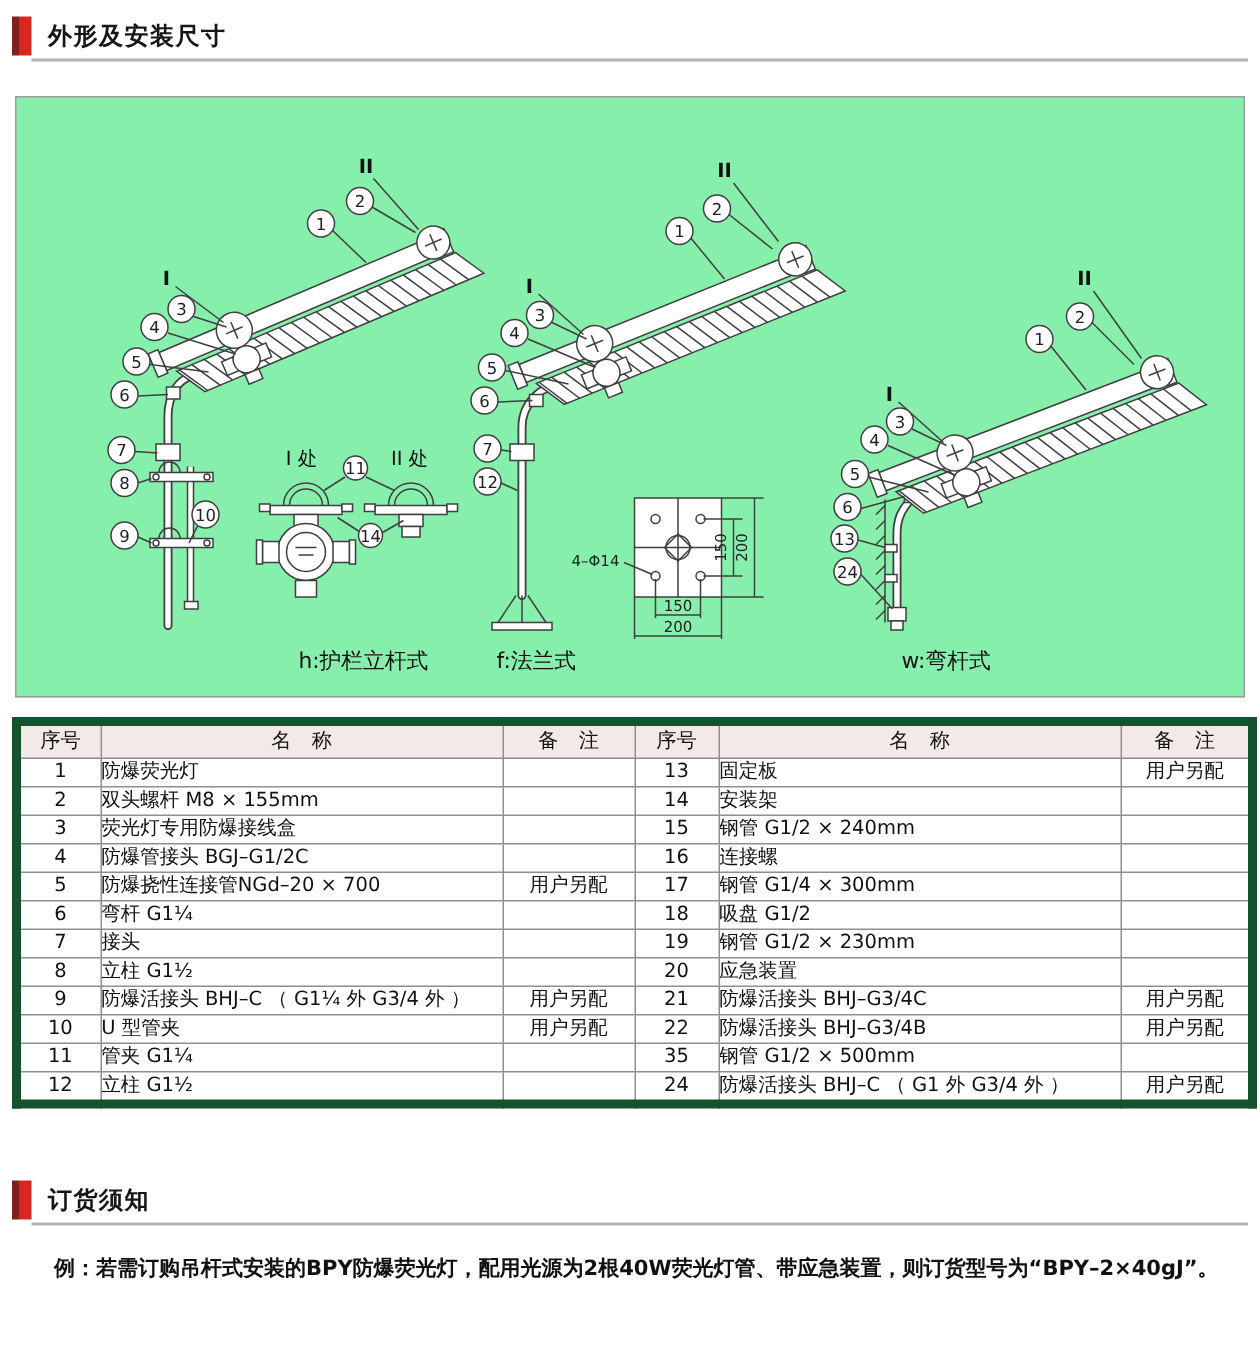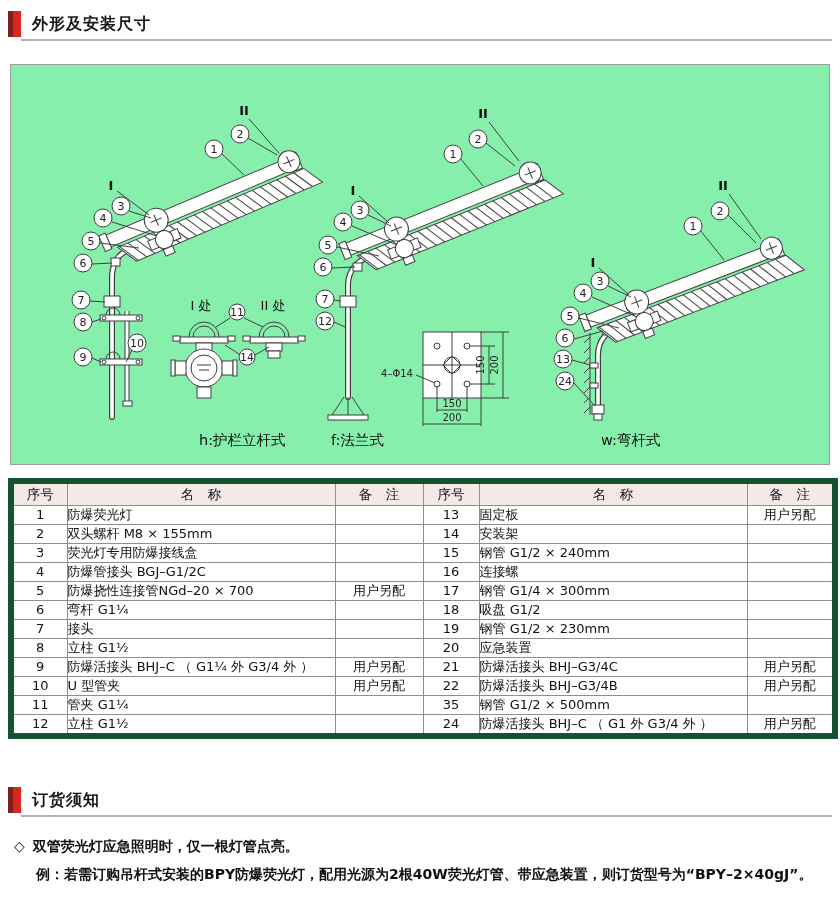--- a/index.html
+++ b/index.html
@@ -498,15 +498,14 @@
 </tbody>
   </table>
 
 <div class="sec" style="top:787px;">
   <div class="bar"></div>
   <div class="t">订货须知</div>
 </div>
 <div class="rule" style="top:815px;left:21px;width:811px;"></div>
 
 <div class="notes">
-  <div class="nline"><span class="glyph">◇</span><span>双管荧光灯应急照明时，仅一根灯管点亮。</span></div>
   <div class="nline example">例：若需订购吊杆式安装的BPY防爆荧光灯，配用光源为2根40W荧光灯管、带应急装置，则订货型号为“BPY–2×40gJ”。</div>
 </div>
 
 </body></html>

